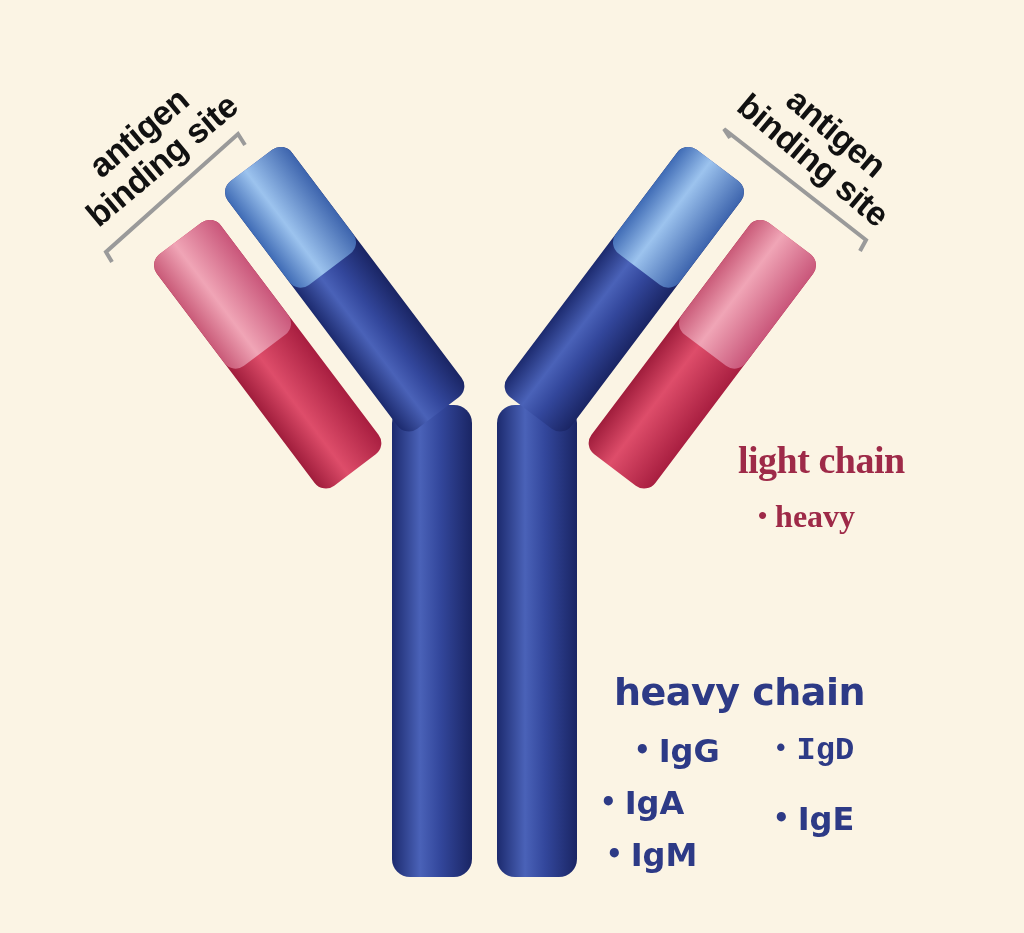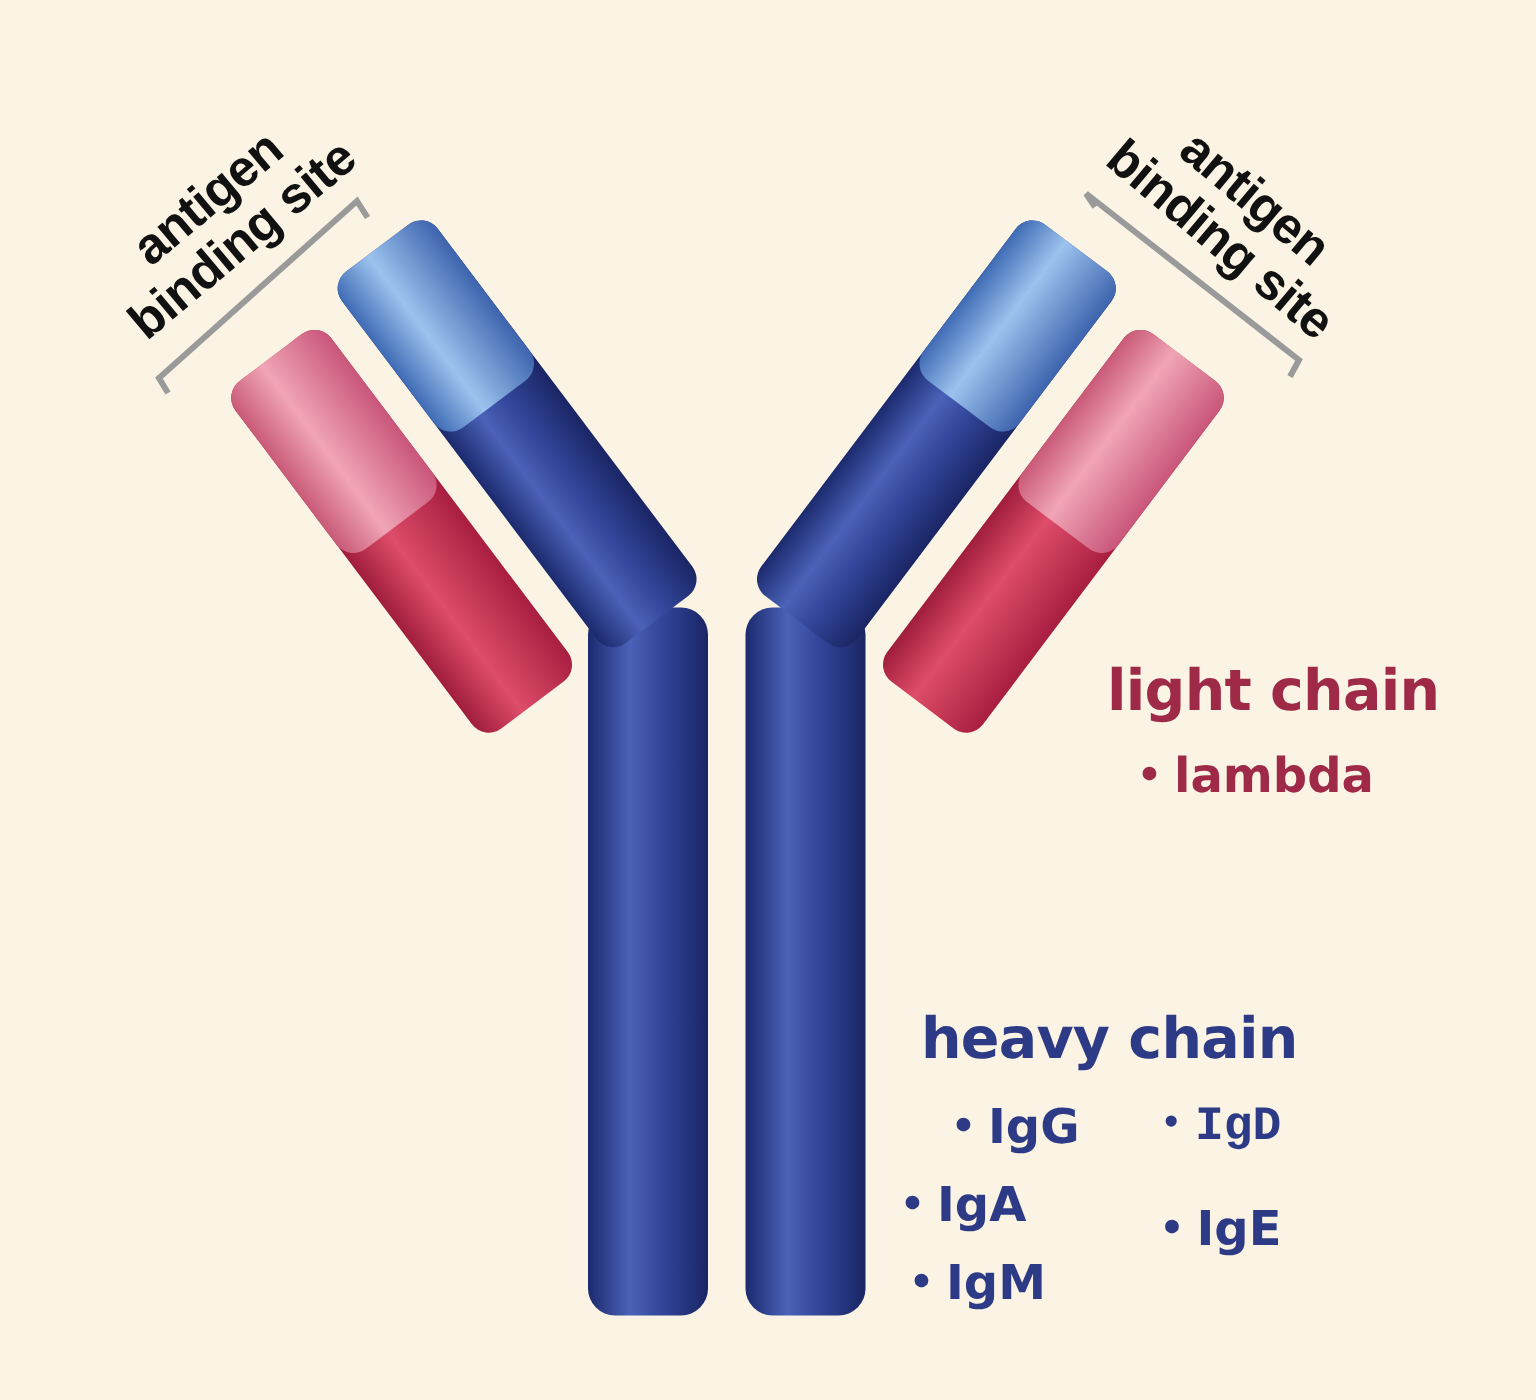--- a/index.html
+++ b/index.html
@@ -27,21 +27,21 @@
       font-family: "DejaVu Sans", sans-serif;
       font-weight: bold;
       font-size: 38px;
       letter-spacing: -0.5px;
     }
     .legend-item {
       font-family: "DejaVu Sans", sans-serif;
       font-weight: bold;
       font-size: 32px;
     }
-    .light { color: #9e2a48; }
+    .light { color: #9e2a48; font-family: Liberation Serif, serif; }
     .heavy { color: #2d3a86; }
     .bullet::before { content: "\2022"; margin-right: 8px; font-size: 26px; vertical-align: 3px; }
   </style>
 </head>
 <body>
 
 <div id="stage">
   <svg width="1024" height="933" viewBox="0 0 1024 933" style="position:absolute;left:0;top:0;">
     <defs>
       <linearGradient id="hv" x1="0" y1="0" x2="1" y2="0">
@@ -102,21 +102,21 @@
     <div>antigen</div>
     <div>binding site</div>
   </div>
 
   <div class="lbl ag" style="left:705px; top:110px; width:240px; transform: rotate(40deg); transform-origin: center;">
     <div>antigen</div>
     <div>binding site</div>
   </div>
 
   <div class="lbl legend-title light" style="left:738px; top:438px;">light chain</div>
-  <div class="lbl legend-item light bullet" style="left:758px; top:498px;">lambda</div>
+  <div class="lbl legend-item light bullet" style="left:758px; top:498px;">heavy</div>
 
   <div class="lbl legend-title heavy" style="left:614px; top:670px;">heavy chain</div>
   <div class="lbl legend-item heavy bullet" style="left:634px; top:732px;">IgG</div>
   <div class="lbl legend-item heavy bullet" style="left:773px; top:732px;font-family:Liberation Mono, monospace;">IgD</div>
   <div class="lbl legend-item heavy bullet" style="left:600px; top:784px;">IgA</div>
   <div class="lbl legend-item heavy bullet" style="left:773px; top:784px;margin-top:16px;">IgE</div>
   <div class="lbl legend-item heavy bullet" style="left:606px; top:836px;">IgM</div>
 </div>
 
 </body></html>

